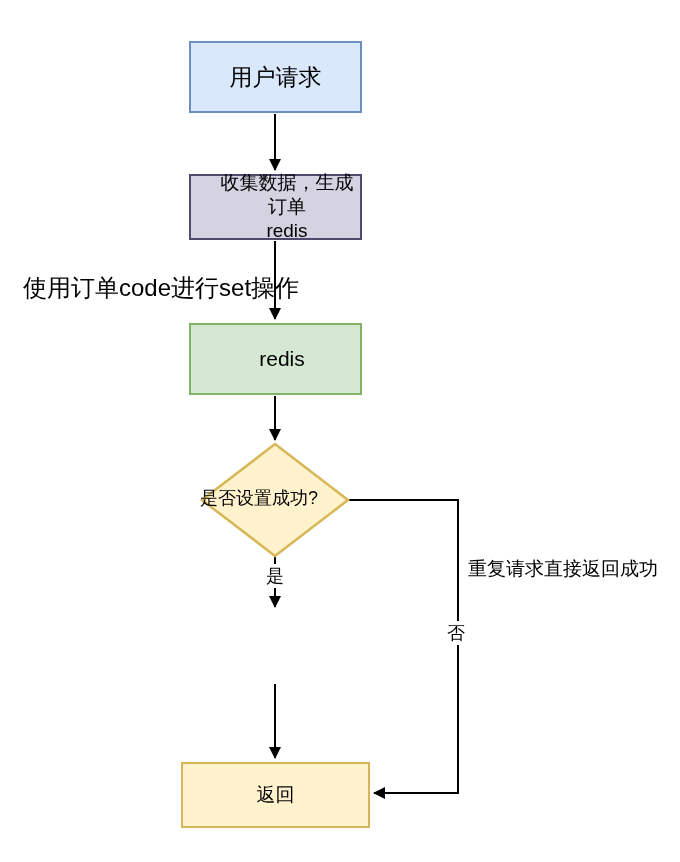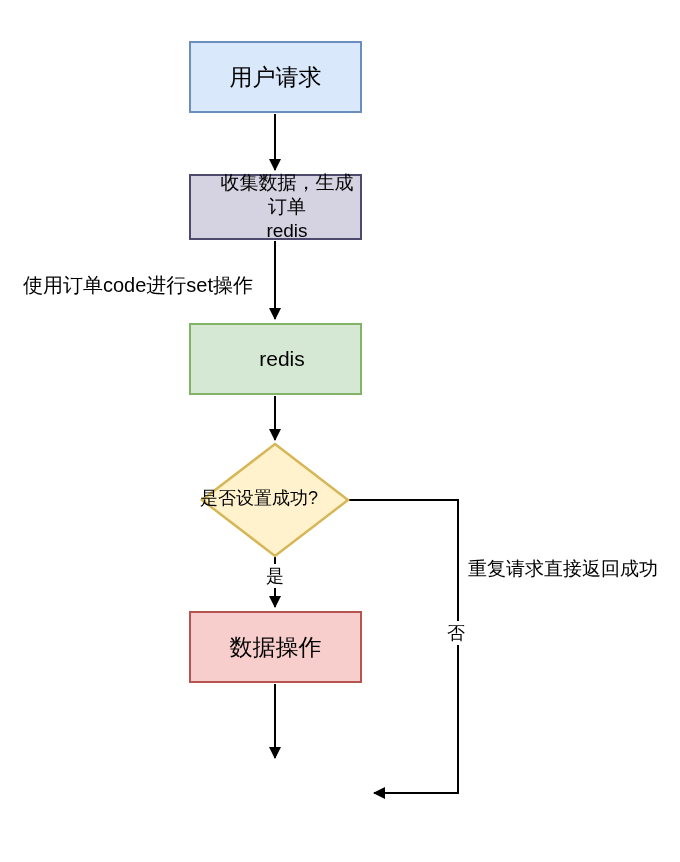--- a/index.html
+++ b/index.html
@@ -49,21 +49,21 @@
     line-height: 1.2;
   }
   .edge-label {
     position: absolute;
     color: #000;
     white-space: nowrap;
   }
   .label-setop {
     left: 23px;
     top: 272px;
-    font-size: 20px;
+    font-size: 24px;
   }
   .label-yes {
     left: 275px;
     top: 576px;
     transform: translate(-50%, -50%);
     font-size: 18px;
     background: #ffffff;
     padding: 0 2px;
   }
   .label-no {
@@ -118,24 +118,24 @@
       <span>redis</span>
     </span>
   </div>
 
   <div class="node node-redis">
     <span>redis</span>
   </div>
 
   <div class="diamond-label">是否设置成功?</div>
 
-  <div class="node node-dataop">
-    <span>数据操作</span>
+
+  <div class="node node-return">
+    <span>返回</span>
   </div>
-
 
   <div class="edge-label label-setop">使用订单code进行set操作</div>
 
   <div class="edge-label label-yes">是</div>
 
   <div class="edge-label label-no">否</div>
 
   <div class="edge-label label-repeat">重复请求直接返回成功</div>
 
 </div>

